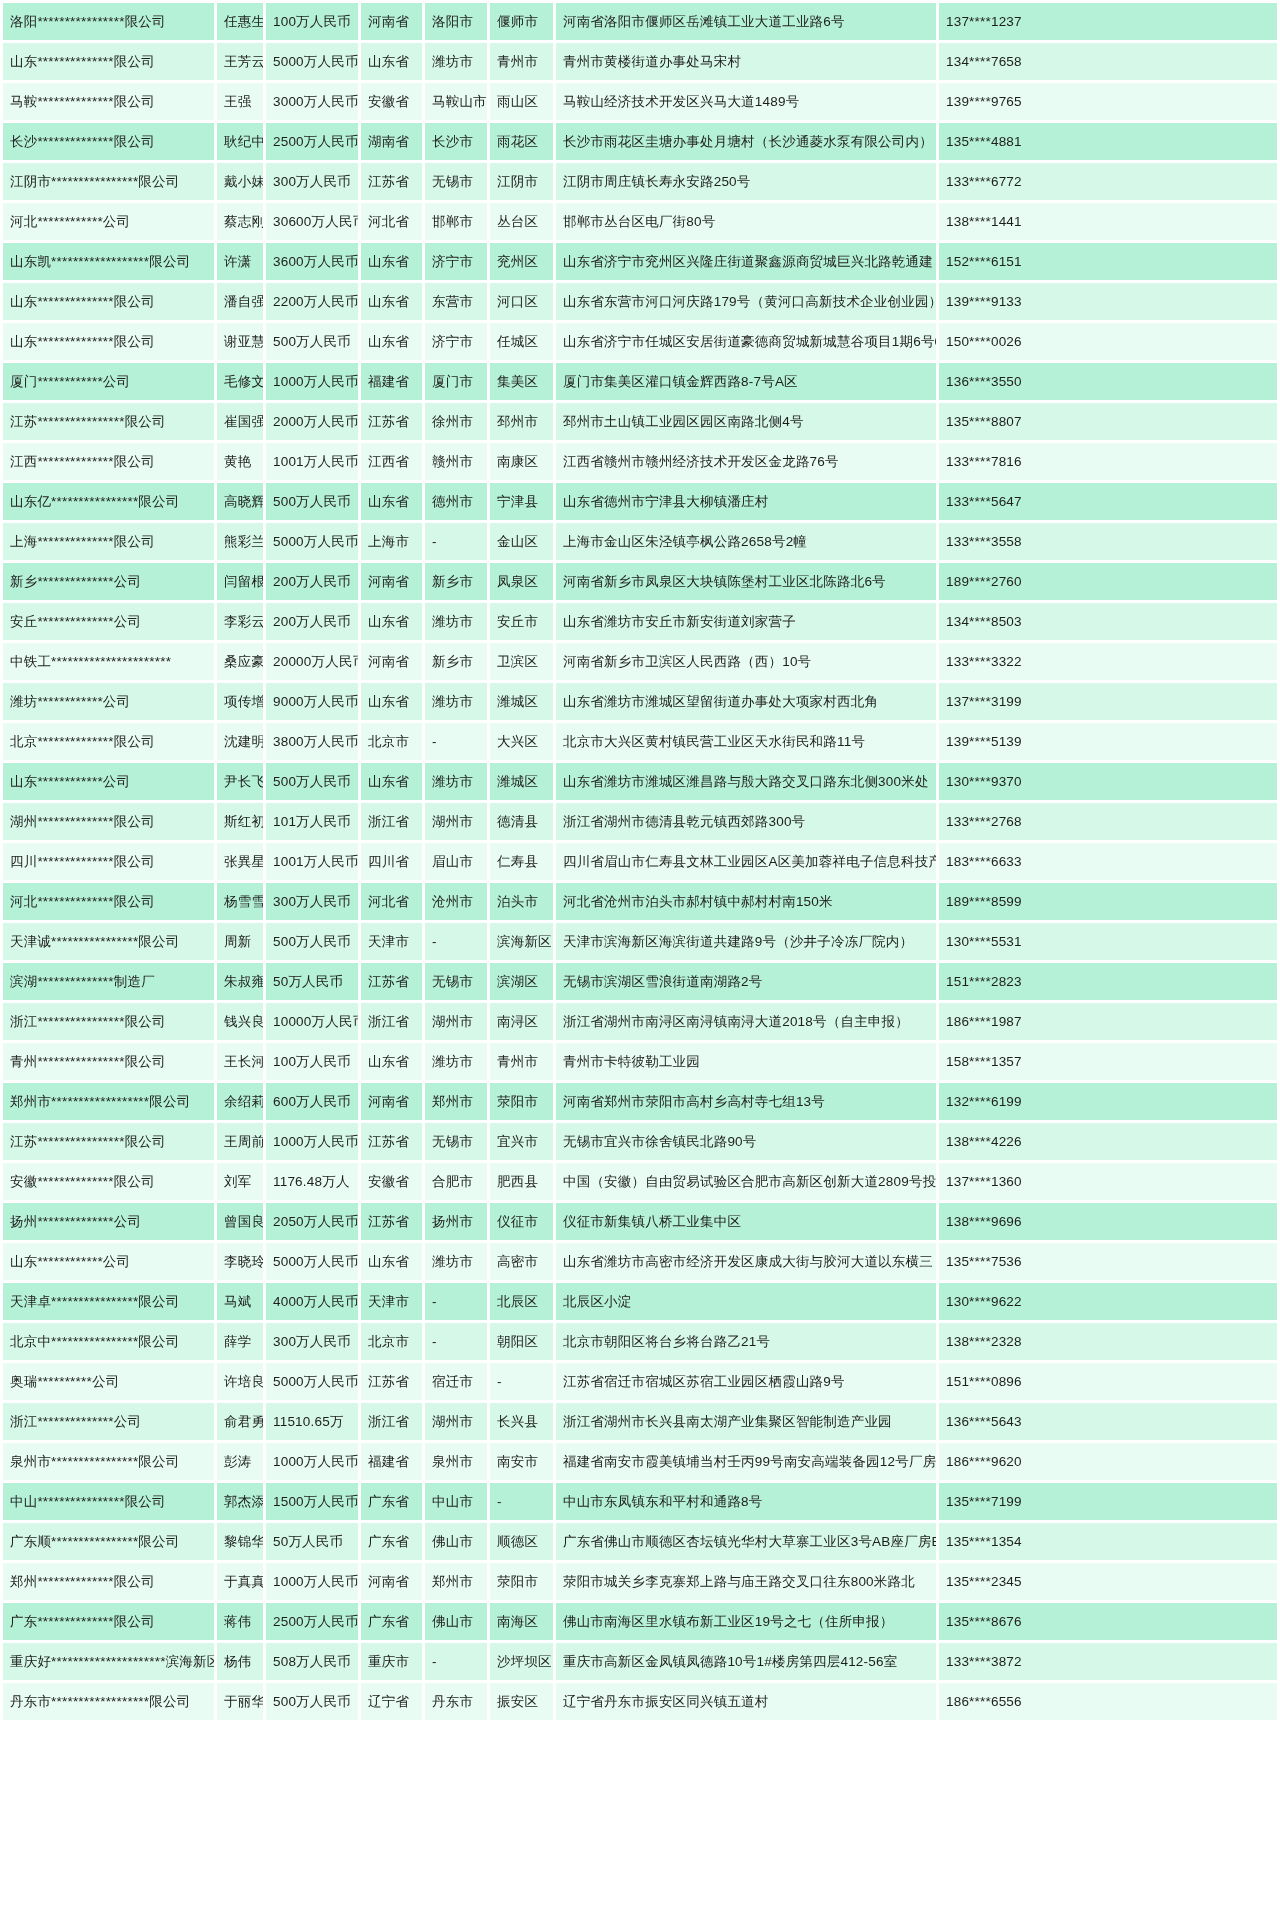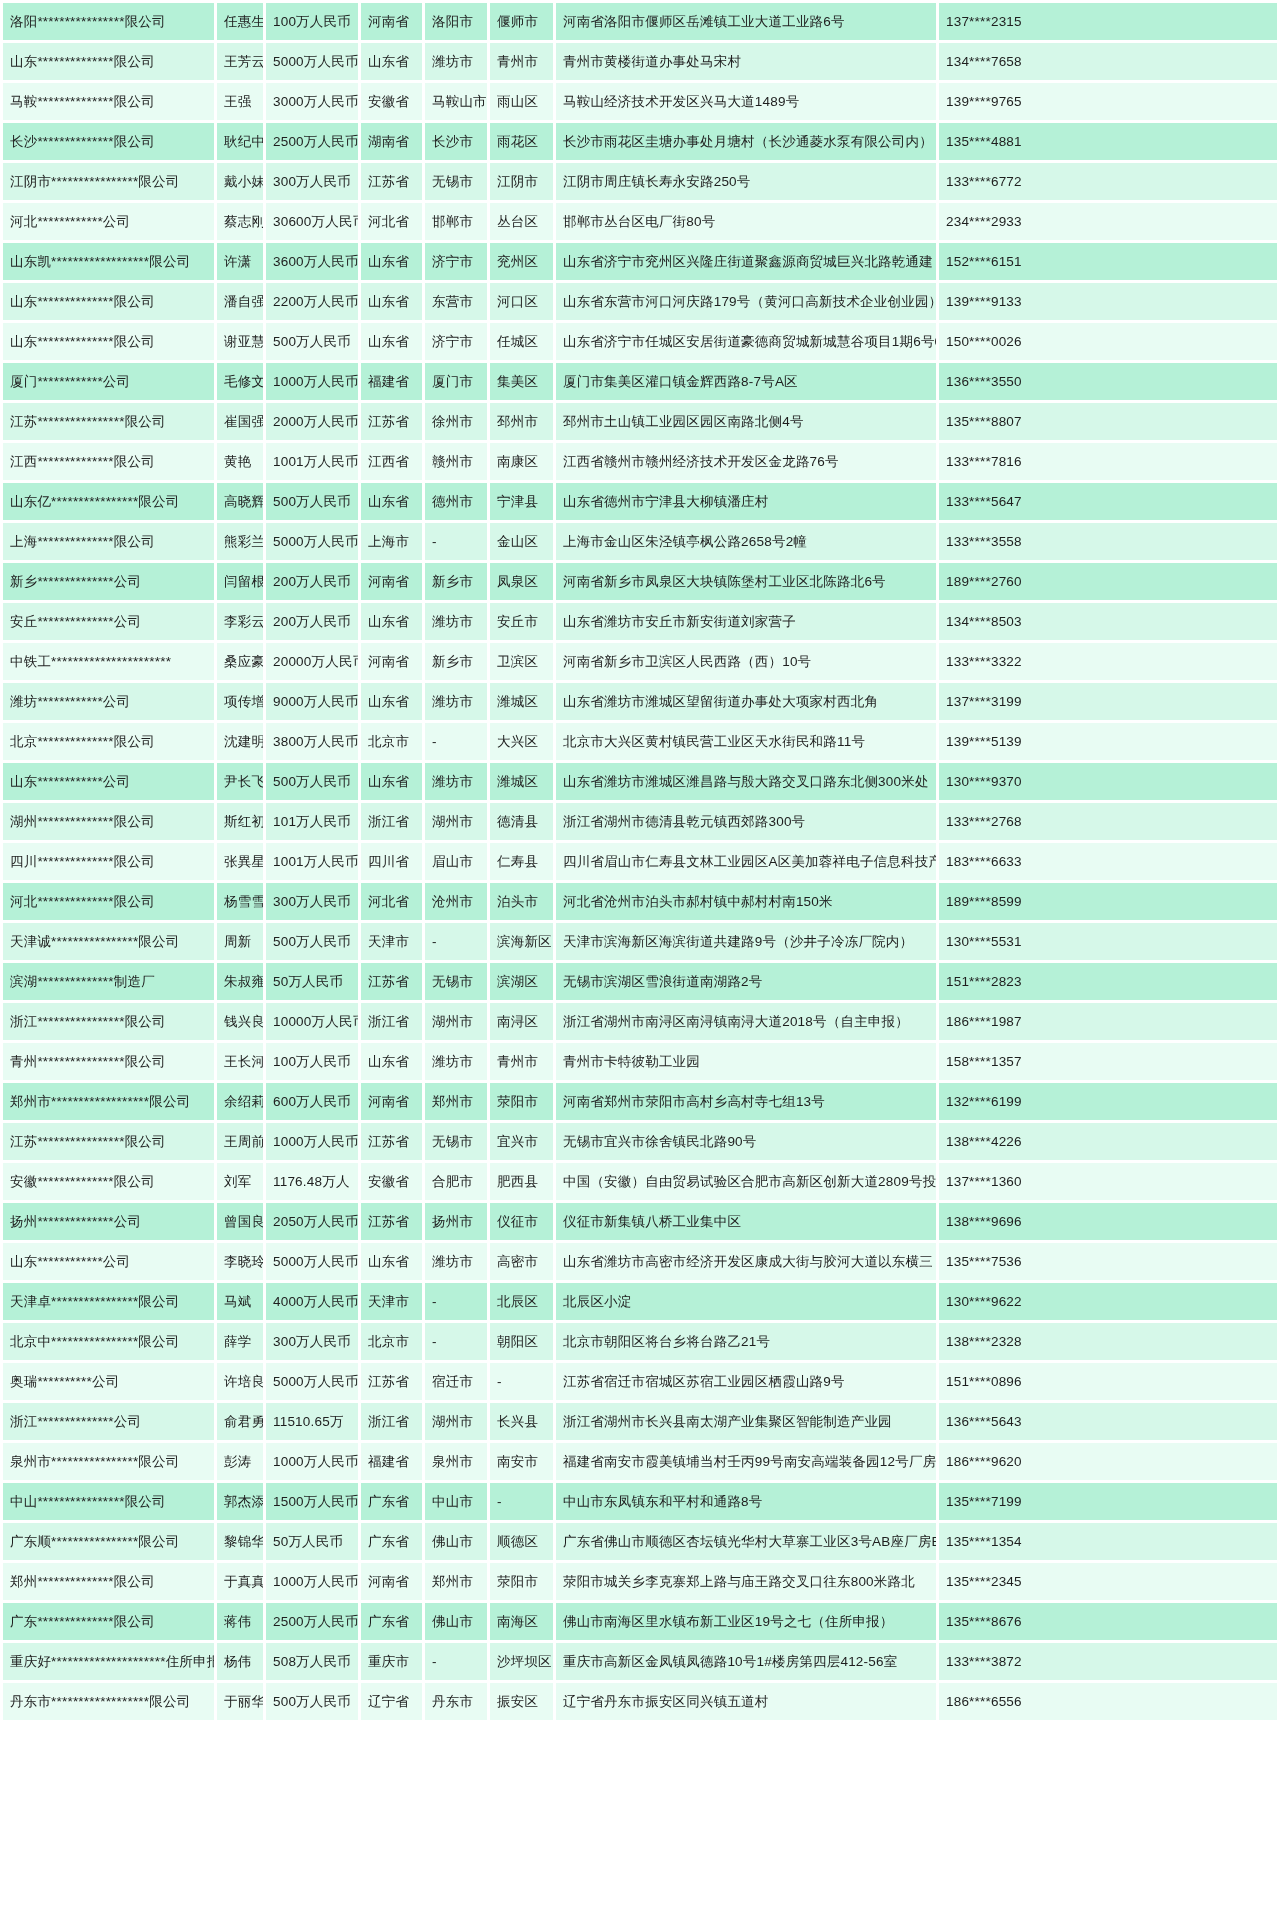--- a/index.html
+++ b/index.html
@@ -61,21 +61,21 @@
     </colgroup>
     <tbody>
         <tr class="shade-0">
           <td>洛阳****************限公司</td>
           <td>任惠生</td>
           <td>100万人民币</td>
           <td>河南省</td>
           <td>洛阳市</td>
           <td>偃师市</td>
           <td>河南省洛阳市偃师区岳滩镇工业大道工业路6号</td>
-          <td>137****2315</td>
+          <td>137****1237</td>
         </tr>
         <tr class="shade-1">
           <td>山东**************限公司</td>
           <td>王芳云</td>
           <td>5000万人民币</td>
           <td>山东省</td>
           <td>潍坊市</td>
           <td>青州市</td>
           <td>青州市黄楼街道办事处马宋村</td>
           <td>134****7658</td>
@@ -111,21 +111,21 @@
           <td>133****6772</td>
         </tr>
         <tr class="shade-2">
           <td>河北************公司</td>
           <td>蔡志刚</td>
           <td>30600万人民币</td>
           <td>河北省</td>
           <td>邯郸市</td>
           <td>丛台区</td>
           <td>邯郸市丛台区电厂街80号</td>
-          <td>234****2933</td>
+          <td>138****1441</td>
         </tr>
         <tr class="shade-0">
           <td>山东凯******************限公司</td>
           <td>许潇</td>
           <td>3600万人民币</td>
           <td>山东省</td>
           <td>济宁市</td>
           <td>兖州区</td>
           <td>山东省济宁市兖州区兴隆庄街道聚鑫源商贸城巨兴北路乾通建</td>
           <td>152****6151</td>
@@ -464,21 +464,21 @@
           <td>广东**************限公司</td>
           <td>蒋伟</td>
           <td>2500万人民币</td>
           <td>广东省</td>
           <td>佛山市</td>
           <td>南海区</td>
           <td>佛山市南海区里水镇布新工业区19号之七（住所申报）</td>
           <td>135****8676</td>
         </tr>
         <tr class="shade-1">
-          <td>重庆好*********************住所申报</td>
+          <td>重庆好*********************滨海新区</td>
           <td>杨伟</td>
           <td>508万人民币</td>
           <td>重庆市</td>
           <td>-</td>
           <td>沙坪坝区</td>
           <td>重庆市高新区金凤镇凤德路10号1#楼房第四层412-56室</td>
           <td>133****3872</td>
         </tr>
         <tr class="shade-2">
           <td>丹东市******************限公司</td>

